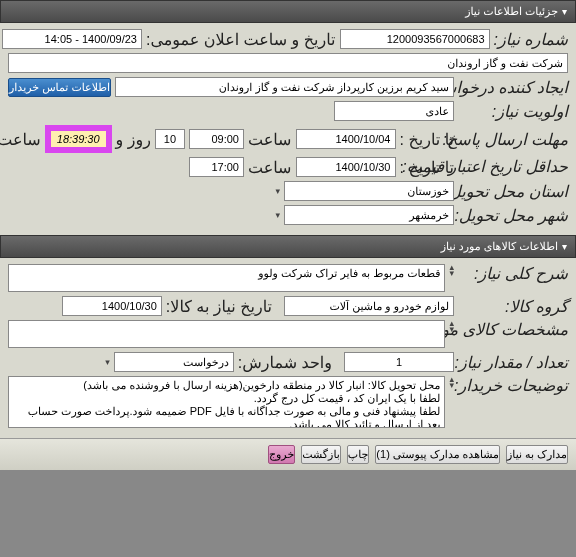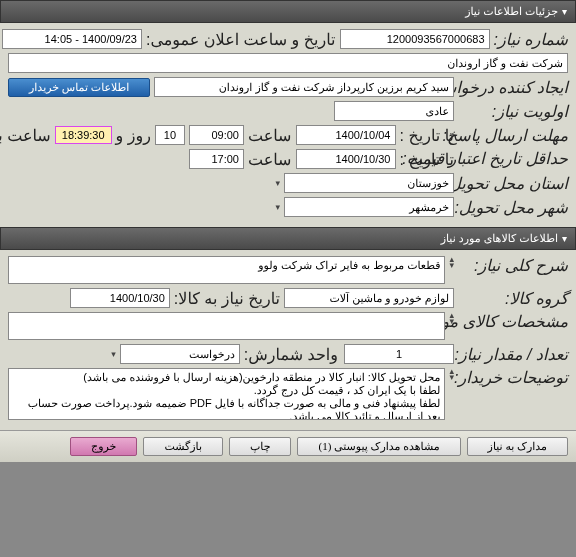--- a/index.html
+++ b/index.html
@@ -50,39 +50,39 @@
     border: 1px solid #888;
     background: #fff;
     padding: 2px 4px;
     height: 20px;
   }
   textarea { height: 36px; resize: none; }
   .flex1 { flex: 1; }
   .btn {
     background: linear-gradient(#f5f5f5, #ddd);
     border: 1px solid #888;
-    padding: 2px 20px;
+    padding: 2px 0;
     font-size: 11px;
     cursor: pointer;
     border-radius: 2px;
-    font-family: Liberation Serif, serif;
   }
   .btn-blue {
     background: linear-gradient(#4a8ecf, #1f5fa8);
     color: #fff;
     border: 1px solid #1a4e8a;
   }
   .btn-pink {
     background: linear-gradient(#e9aad0, #d178b0);
     border: 1px solid #a05080;
   }
   .time-left {
     background: #fff0b0;
-    border: 1px solid #d946ef;
+    border: 6px solid #d946ef;
     padding: 2px 6px;
+    font-style: italic;
   }
   .footer {
     background: linear-gradient(#e5e5dc, #cfcfc4);
     padding: 6px 8px;
     display: flex;
     gap: 6px;
     border-top: 1px solid #999;
   }
   .chev { font-size: 9px; color: #444; user-select: none; }
 </style>
@@ -161,34 +161,34 @@
 
   <div class="row" style="align-items:flex-start">
     <span class="label w110">شرح کلی نیاز:</span>
     <span class="chev" style="display:flex;flex-direction:column;line-height:0.7">▴<br>▾</span>
     <textarea class="flex1" style="height: 28px;">قطعات مربوط به فایر تراک شرکت ولوو</textarea>
   </div>
 
   <div class="row">
     <span class="label w110">گروه کالا:</span>
     <input type="text" style="width: 170px;" value="لوازم خودرو و ماشین آلات">
-    <span class="label" style="">تاریخ نیاز به کالا:</span>
+    <span class="label" style="margin-right:8px">تاریخ نیاز به کالا:</span>
     <input type="text" style="width: 100px;" value="1400/10/30">
   </div>
 
   <div class="row" style="align-items:flex-start">
     <span class="label w110">مشخصات کالای مورد نیاز:</span>
     <span class="chev" style="display:flex;flex-direction:column;line-height:0.7">▴<br>▾</span>
     <textarea class="flex1" style="height: 28px;"></textarea>
   </div>
 
   <div class="row">
     <span class="label w110">تعداد / مقدار نیاز:</span>
     <input type="text" style="width: 110px; text-align: center;" value="1">
-    <span class="label" style="margin-right:2px">واحد شمارش:</span>
+    <span class="label" style="margin-right:8px">واحد شمارش:</span>
     <input type="text" style="width: 120px;" value="درخواست">
     <span class="chev">▾</span>
   </div>
 
   <div class="row" style="align-items:flex-start">
     <span class="label w110">توضیحات خریدار:</span>
     <span class="chev" style="display:flex;flex-direction:column;line-height:0.7">▴<br>▾</span>
     <textarea class="flex1" style="height: 52px;">محل تحویل کالا: انبار کالا در منطقه دارخوین(هزینه ارسال با فروشنده می باشد)
 لطفا با یک ایران کد ، قیمت کل درج گردد.
 لطفا پیشنهاد فنی و مالی به صورت جداگانه با فایل PDF ضمیمه شود.پرداخت صورت حساب بعد از ارسال و تائید کالا می باشد.</textarea>

